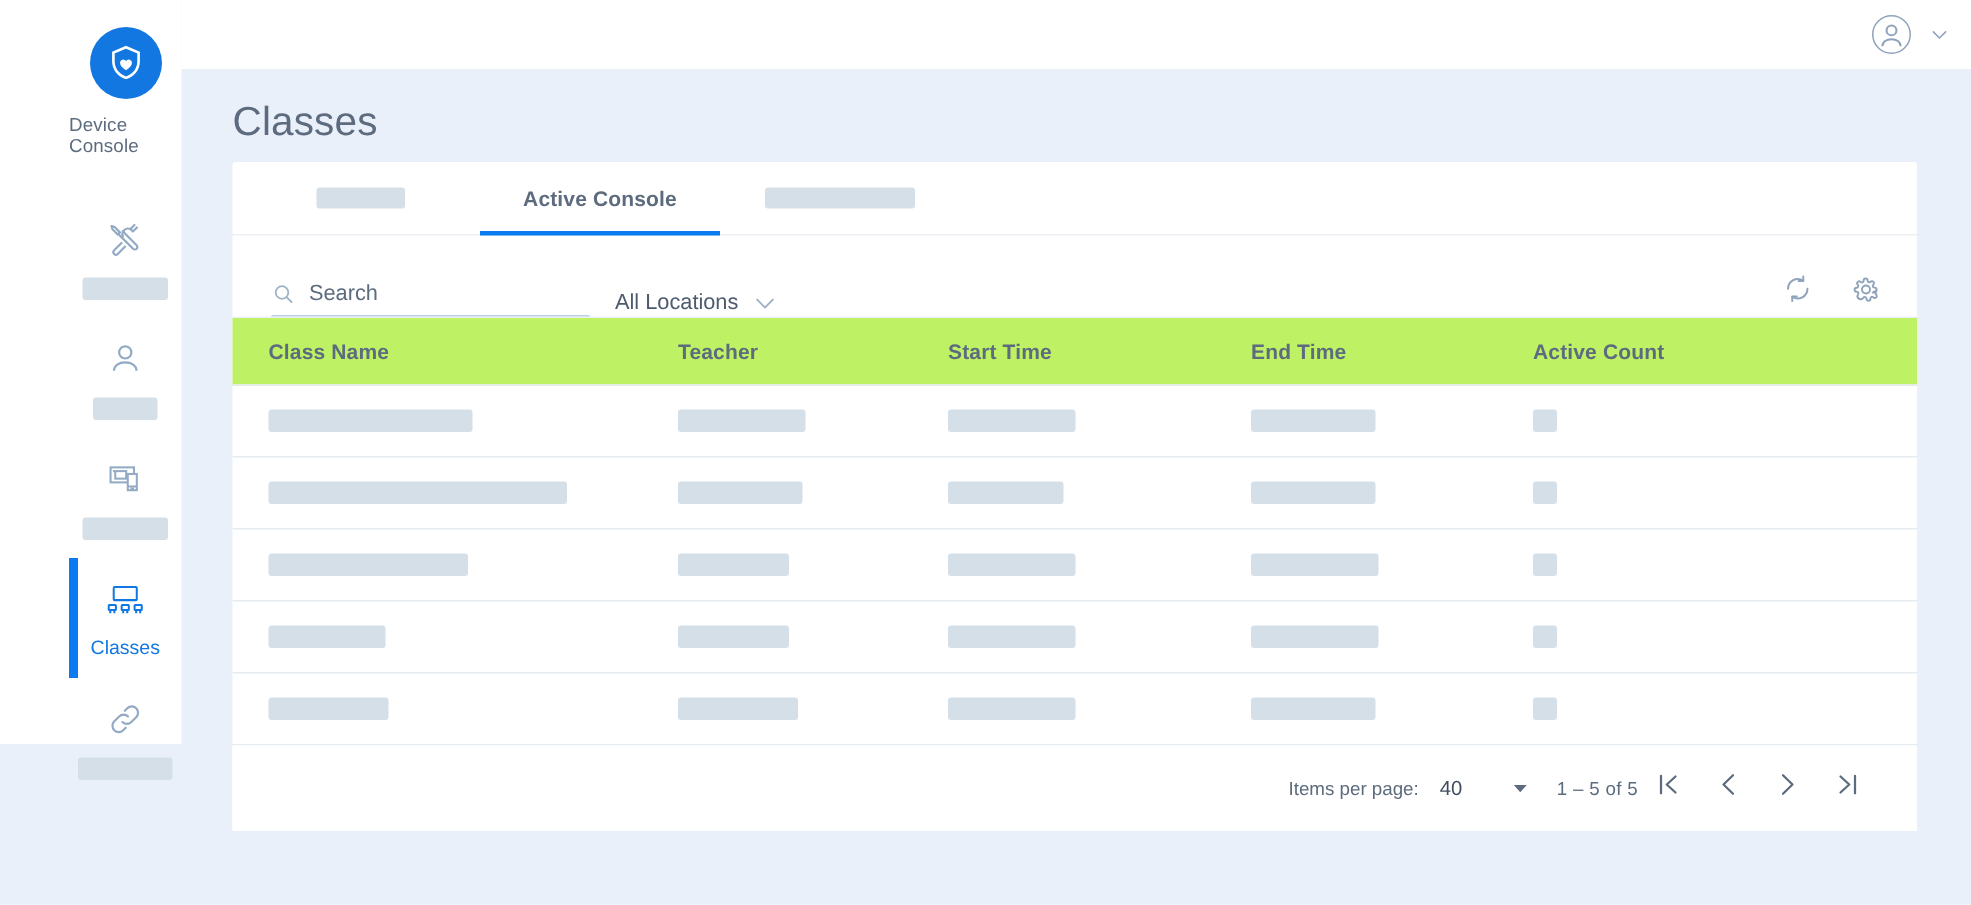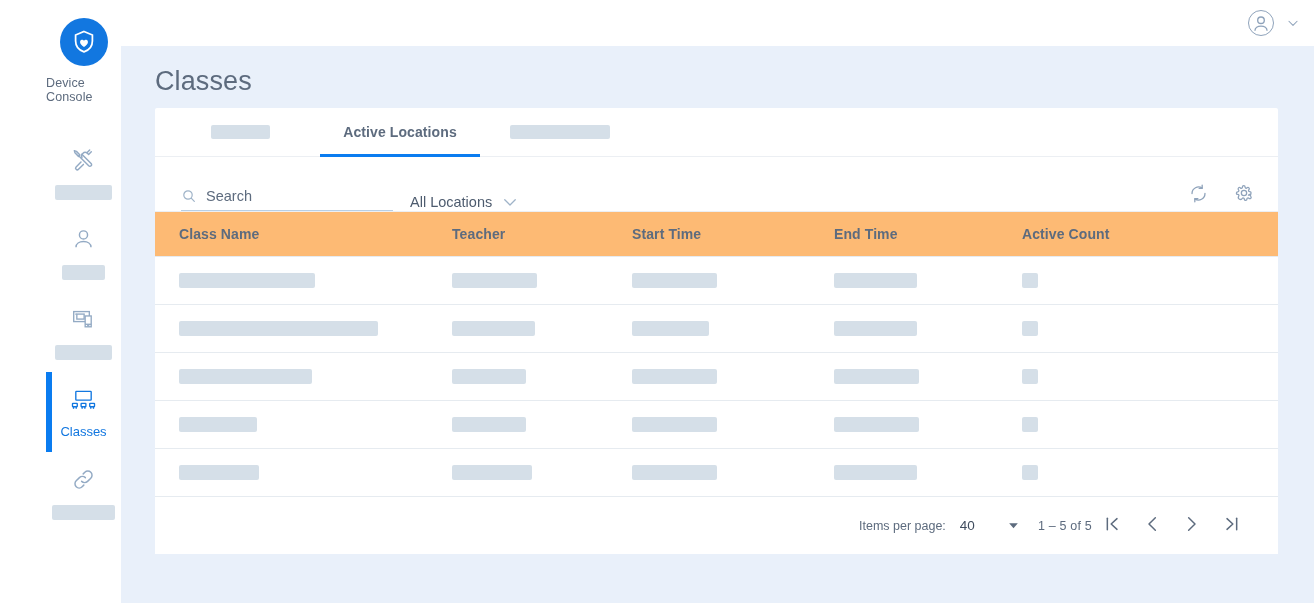--- a/index.html
+++ b/index.html
@@ -16,21 +16,21 @@
     position: relative;
     width: 1314px;
     height: 603px;
     display: flex;
     background: #e9f0fa;
   }
 
   
   .sidebar {
     width: 121px;
-    height: 603px;
+    height: 496px;
     background: #ffffff;
     flex: 0 0 121px;
     position: relative;
     display: flex;
     flex-direction: column;
     align-items: center;
     padding-top: 18px;
     padding-left: 46px;
   }
 
@@ -274,21 +274,21 @@
     margin-left: 14px;
   }
 
   
   .table { width: 100%; }
 
   .thead {
     height: 45px;
     display: flex;
     align-items: center;
-    background: #fdba74;
+    background: #bef264;
     border-bottom: 1px solid #e6ebf0;
     padding: 0 20px 0 24px;
   }
 
   .th {
     font-size: 14px;
     font-weight: bold;
     color: #5d6b7e;
     letter-spacing: 0.1px;
   }
@@ -471,21 +471,21 @@
 
       <h1 class="page-title">Classes</h1>
 
       <div class="card">
 
         <div class="tabs">
           <div class="tab">
             <div class="tab-skeleton" style="width:59px"></div>
           </div>
           <div class="tab active">
-            <span class="tab-label">Active Locations</span>
+            <span class="tab-label">Active Console</span>
           </div>
           <div class="tab">
             <div class="tab-skeleton" style="width:100px"></div>
           </div>
         </div>
 
         <div class="toolbar">
           <div class="search-box">
             <span class="search-icon">
               <svg width="16" height="16" viewBox="0 0 24 24" fill="none" stroke="currentColor" stroke-width="1.8" stroke-linecap="round">

